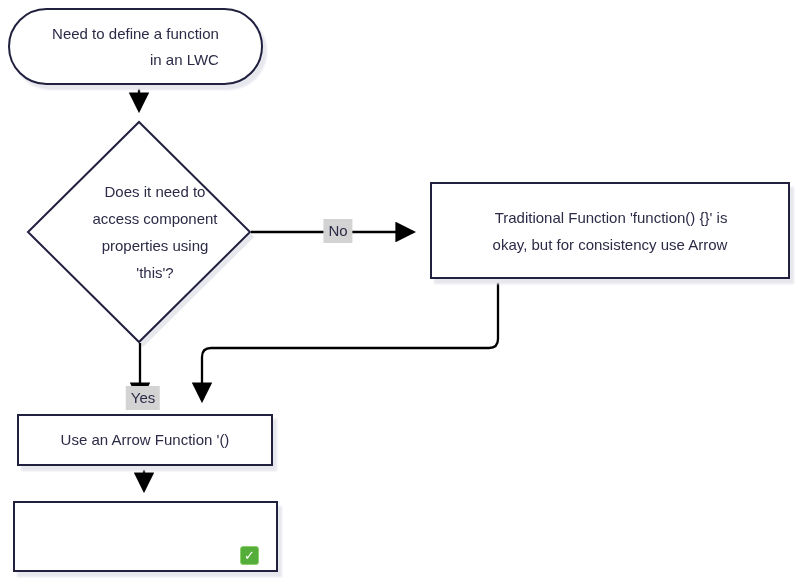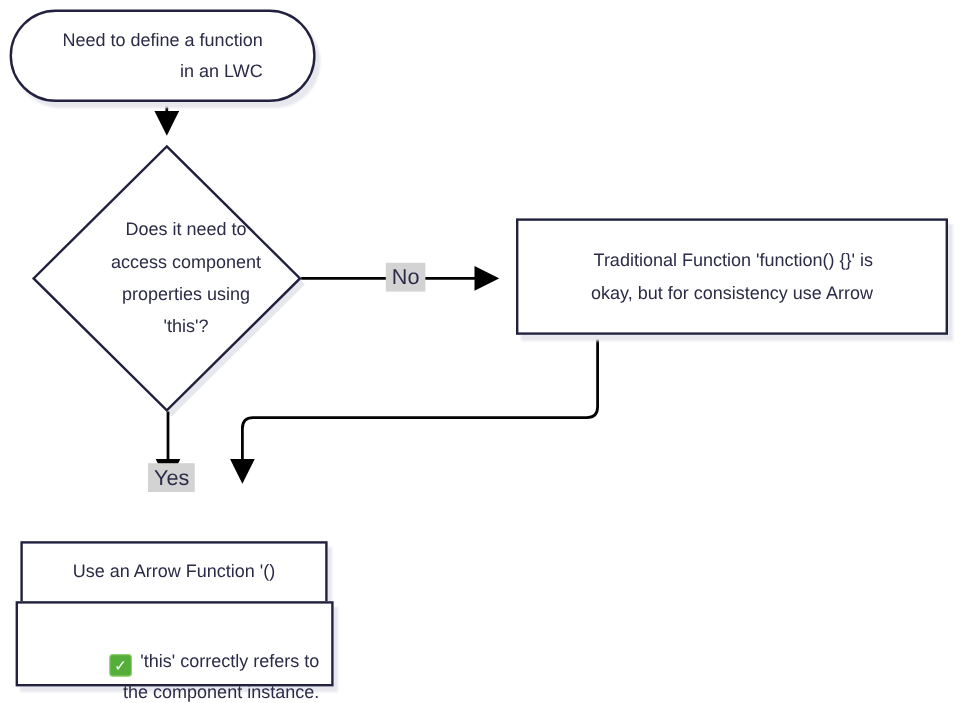--- a/index.html
+++ b/index.html
@@ -28,21 +28,21 @@
     white-space:pre-line;
   }
   .terminator{border-radius:40px;}
   .diamond-label{
     position:absolute;z-index:2;display:flex;align-items:center;justify-content:center;
     text-align:center;font-size:15px;line-height:27px;white-space:pre-line;
   }
   .edge-label{
     position:absolute;z-index:3;transform:translate(-50%,-50%);
     background:var(--label-bg);color:var(--text);
-    font-size:18px;line-height:20px;padding:2px 5px;
+    font-size:15px;line-height:20px;padding:2px 5px;
   }
   .check-icon{
     display:inline-flex;align-items:center;justify-content:center;
     width:17px;height:17px;margin-right:7px;vertical-align:-3px;
     background:var(--check);border:1px solid #8ed06c;border-radius:3px;
     color:#fff;font-size:13px;font-weight:bold;line-height:17px;
   }
   .result-line{display:inline;}
 </style>
 </head>
@@ -77,25 +77,24 @@
 access component
 properties using
 'this'?</span>
   </div>
 
   <div class="node" style="left:430px;top:182px;width:360px;height:97px;padding:0 16px;line-height:27px;">
     <span>Traditional Function 'function() {}' is
 okay, but for consistency use Arrow</span>
   </div>
 
-  <div class="node" style="left:17px;top:414px;width:256px;height:52px;padding:0 12px;margin-top:37px;">
+  <div class="node" style="left:17px;top:414px;width:256px;height:52px;padding:0 12px;">
     <span>Use an Arrow Function '()</span>
   </div>
 
   <div class="node" style="left:13px;top:501px;width:265px;height:71px;padding:0 10px;display:block;padding-top:10px;">
-    <span class="check-icon"><span>✓</span></span><span class="result-line">'this' correctly refers to
-the component instance.</span>
+    <span class="check-icon"><span>✓</span></span>
   </div>
 
   <div class="edge-label" style="left:338px;top:231px;">No</div>
   <div class="edge-label" style="left:143px;top:398px;">Yes</div>
 
 </div>
 
 </body></html>

